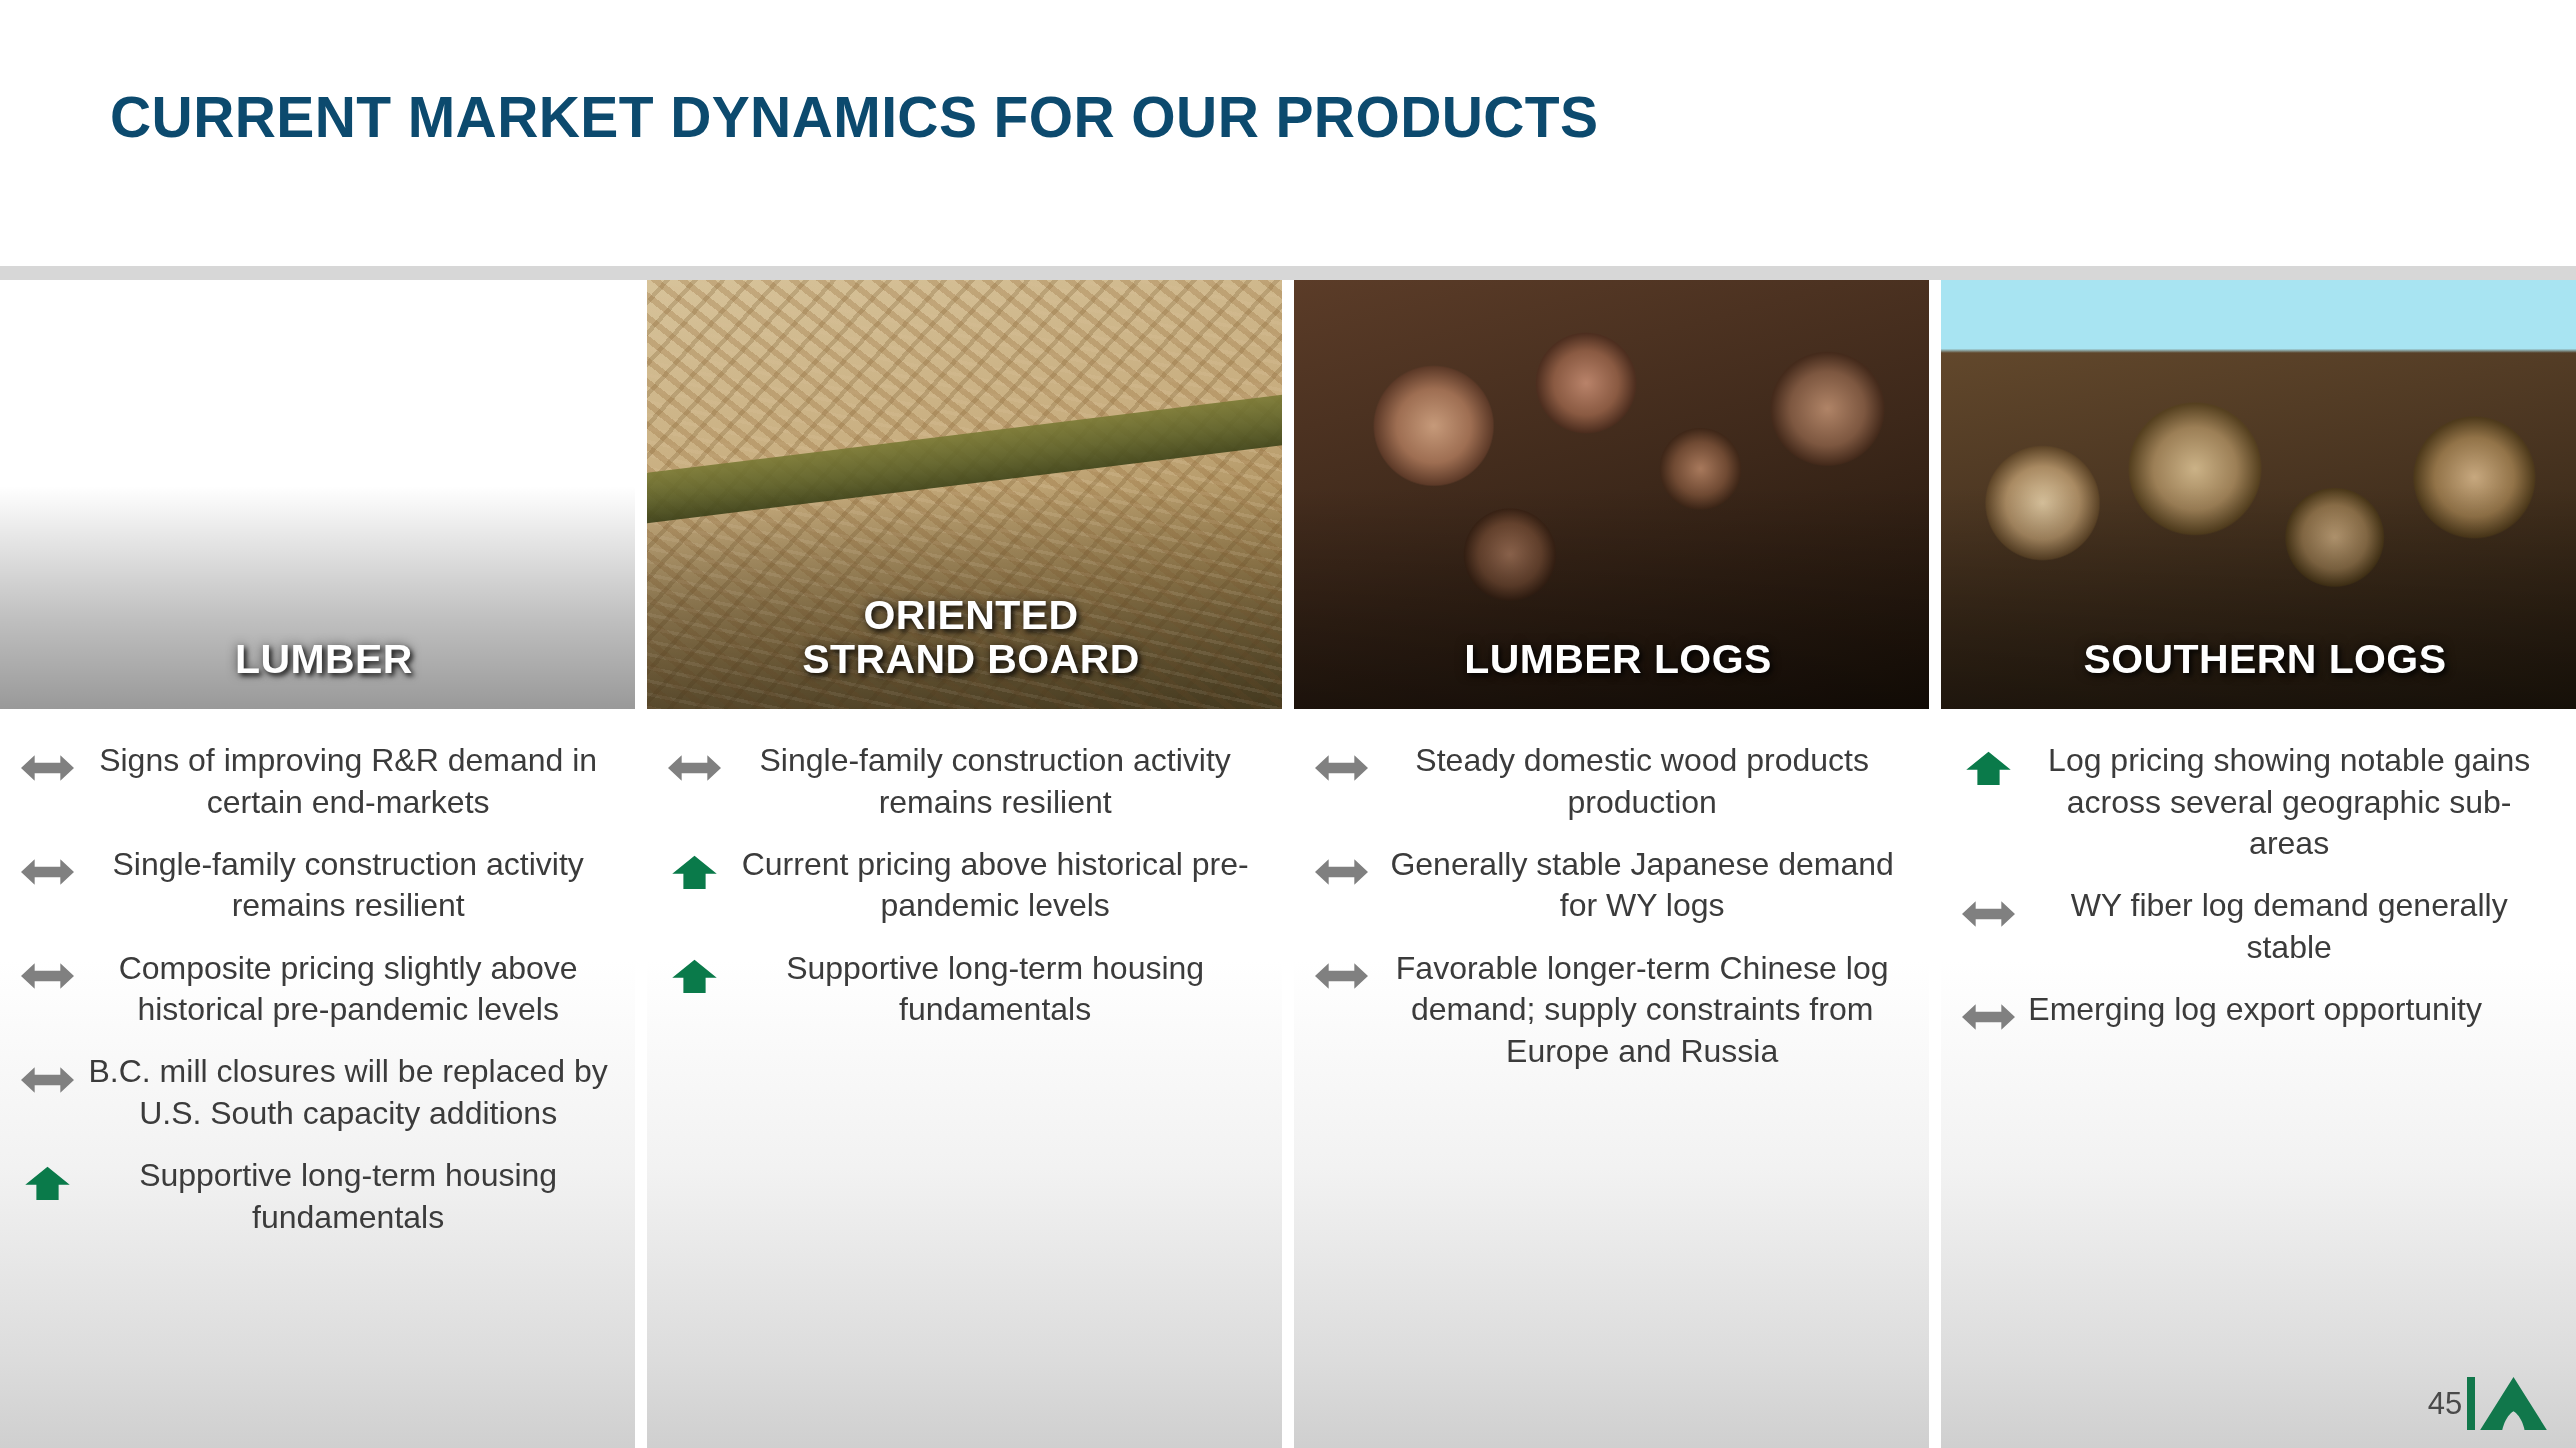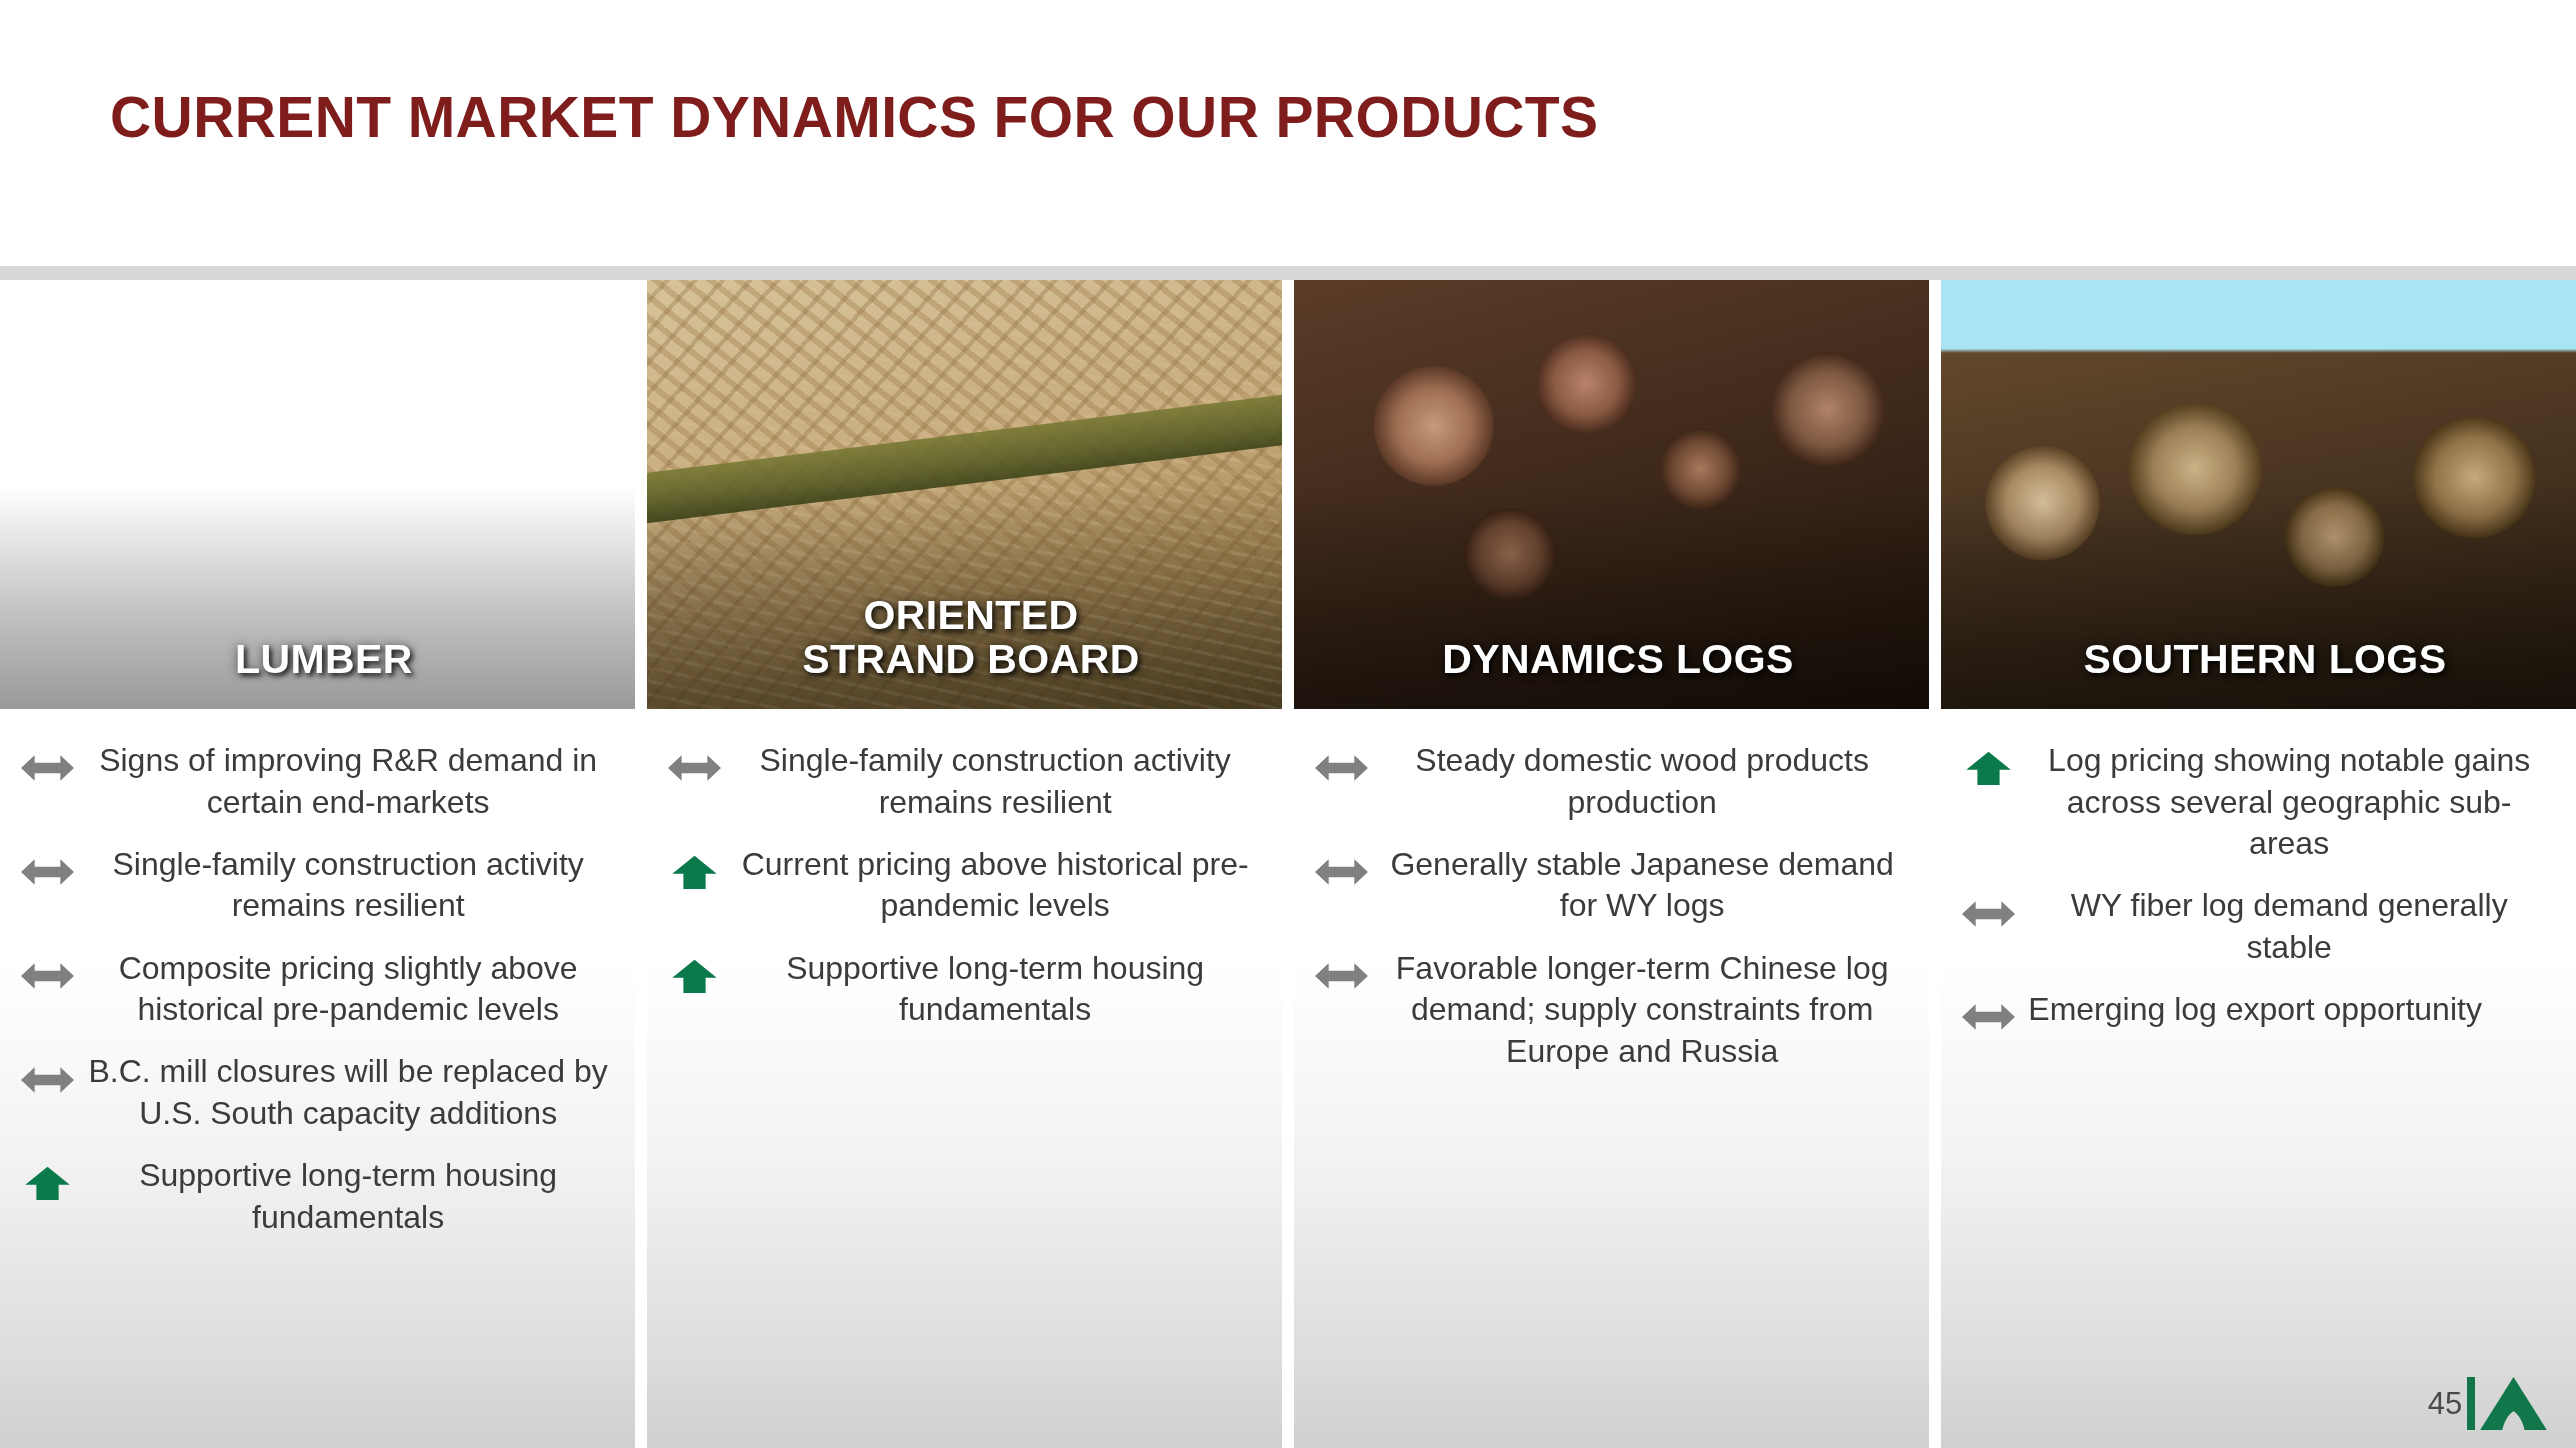--- a/index.html
+++ b/index.html
@@ -23,21 +23,21 @@
     height: 268px;
     background: #ffffff;
   }
   .slide-title {
     position: absolute;
     left: 110px;
     top: 89px;
     font-size: 57px;
     font-weight: bold;
     letter-spacing: 0.4px;
-    color: #7f1d1d;
+    color: #0c4a6e;
     white-space: nowrap;
     line-height: 1;
   }
 
   
   .header-rule {
     position: absolute;
     left: 0;
     top: 266px;
     width: 2576px;
@@ -264,21 +264,21 @@
             <path d="M31 1 L57 22 L44 22 L44 40 L18 40 L18 22 L5 22 Z" fill="#0a7a4a"></path>
           </svg>
           <div class="bullet-text">Supportive long-term housing fundamentals</div>
         </div>
       </div>
     </div>
     <div class="column">
       <div class="photo">
         <div class="tex-wlogs"></div>
         <div class="photo-shade"></div>
-        <div class="photo-caption">DYNAMICS LOGS</div>
+        <div class="photo-caption">LUMBER LOGS</div>
       </div>
       <div class="panel">
         <div class="bullet">
           <svg class="bullet-icon" viewBox="0 0 62 40">
             <path d="M0 20 L16 5 L16 14 L46 14 L46 5 L62 20 L46 35 L46 26 L16 26 L16 35 Z" fill="#808080"></path>
           </svg>
           <div class="bullet-text">Steady domestic wood products production</div>
         </div>
         <div class="bullet">
           <svg class="bullet-icon" viewBox="0 0 62 40">

